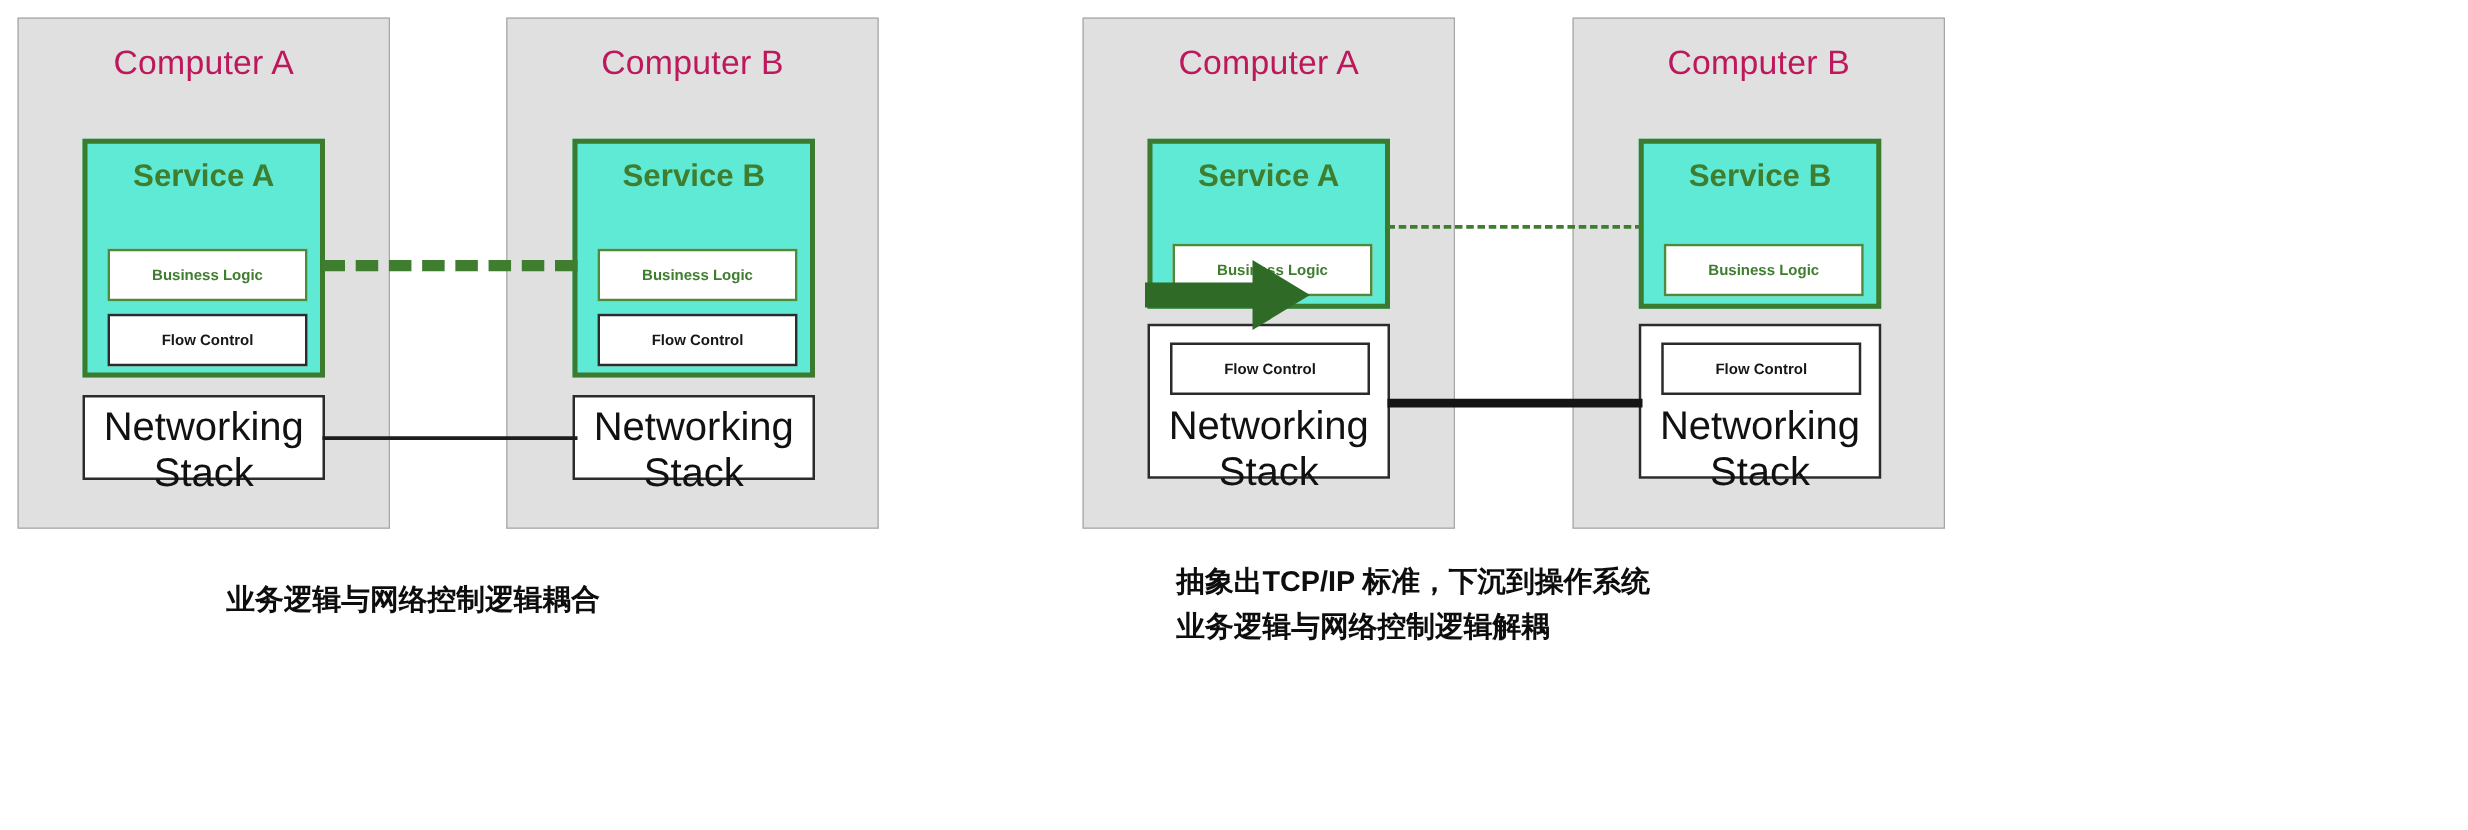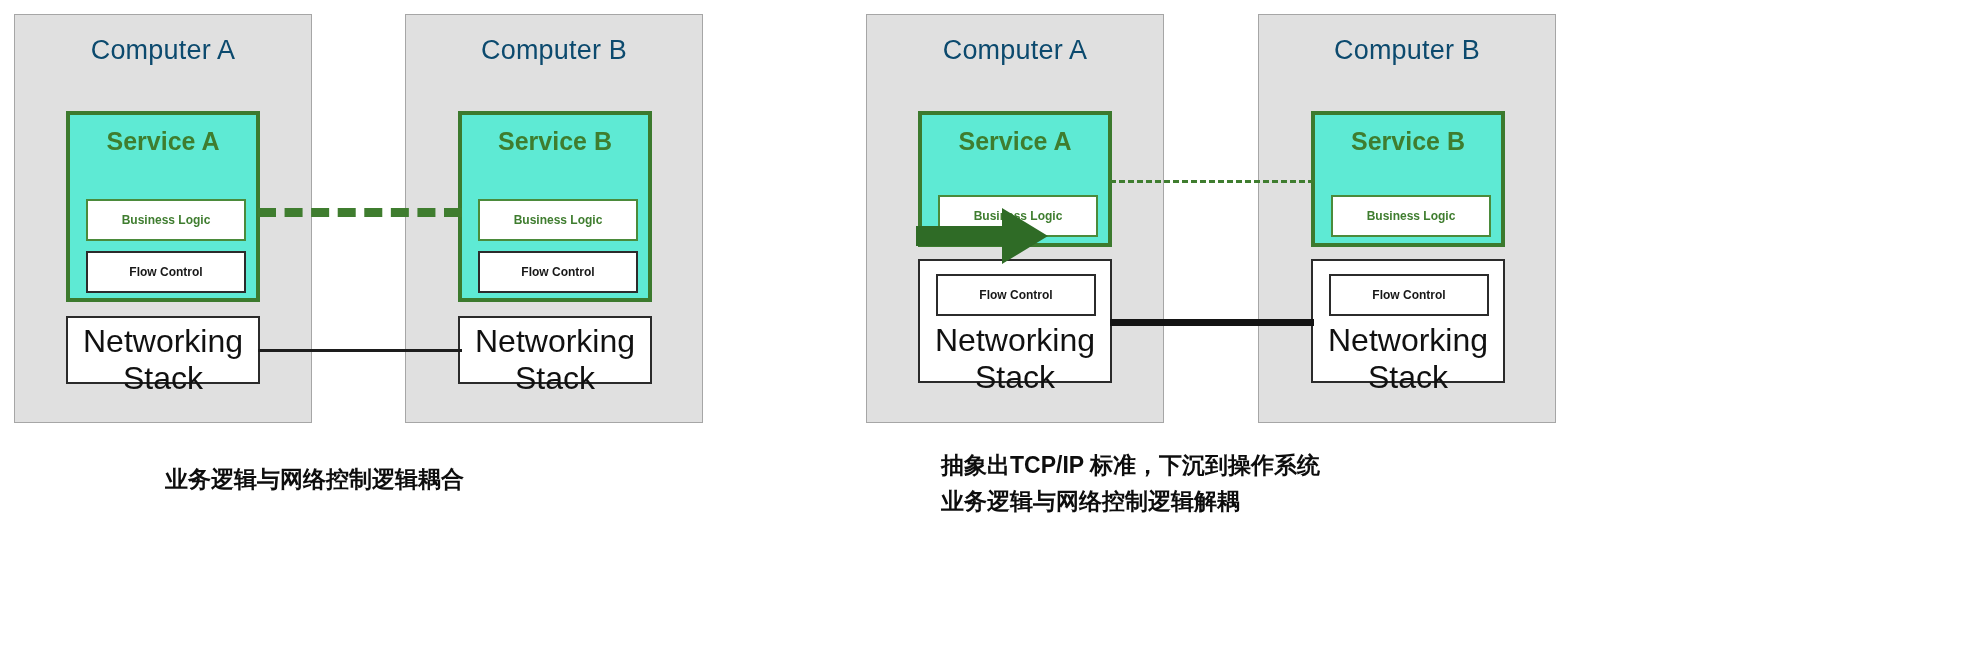--- a/index.html
+++ b/index.html
@@ -28,21 +28,21 @@
     border: 1.5px solid #a6a6a6;
     box-sizing: border-box;
   }
   .computer-label {
     position: absolute;
     left: 0;
     right: 0;
     top: 20px;
     text-align: center;
     font-size: 27px;
-    color: #0c4a6e;
+    color: #be185d;
     letter-spacing: .2px;
     font-weight: 400;
   }
 
   
   .service-box {
     position: absolute;
     background: #5eead4;
     border: 4px solid #3c7a2e;
     box-sizing: border-box;
@@ -208,18 +208,18 @@
 
   <div class="net-box" style="left:1311px; top:259px; width:194px; height:124px;">
     <div class="inner-box black" style="left:16px; top:13px; width:160px; height:42px;">Flow Control</div>
     <div class="net-label" style="top: 61px; white-space: pre-line;">Networking
 Stack</div>
   </div>
 
   <div class="dashed-thin" style="left:1110px; top:180px; width:204px;"></div>
   <div class="solid-thick" style="left:1110px; top:319px; width:204px;"></div>
 
-  <div class="caption" style="left: 165px; top: 462px; white-space: pre-line;">业务逻辑与网络控制逻辑耦合</div>
+  <div class="caption" style="left: 181px; top: 462px; white-space: pre-line;">业务逻辑与网络控制逻辑耦合</div>
 
   <div class="caption" style="left: 941px; top: 448px; white-space: pre-line;">抽象出TCP/IP 标准，下沉到操作系统
 业务逻辑与网络控制逻辑解耦</div>
 
 </div>
 
 </body></html>

